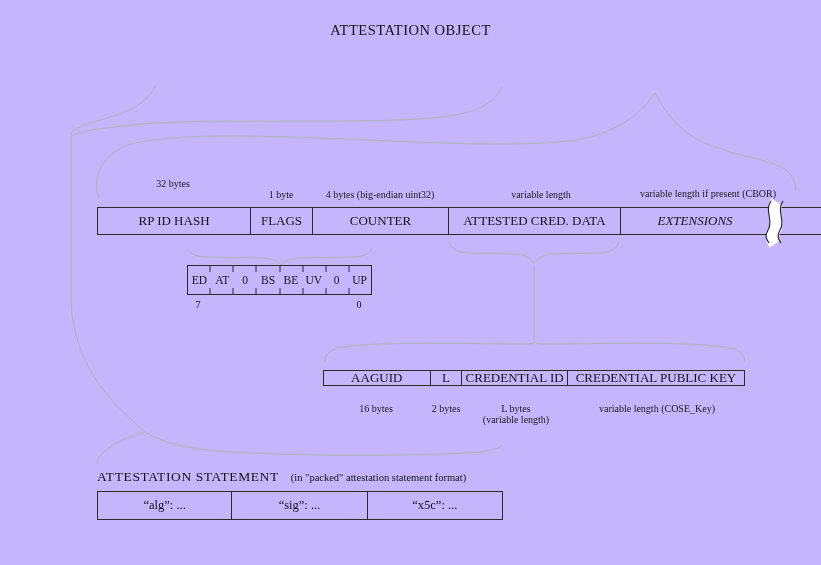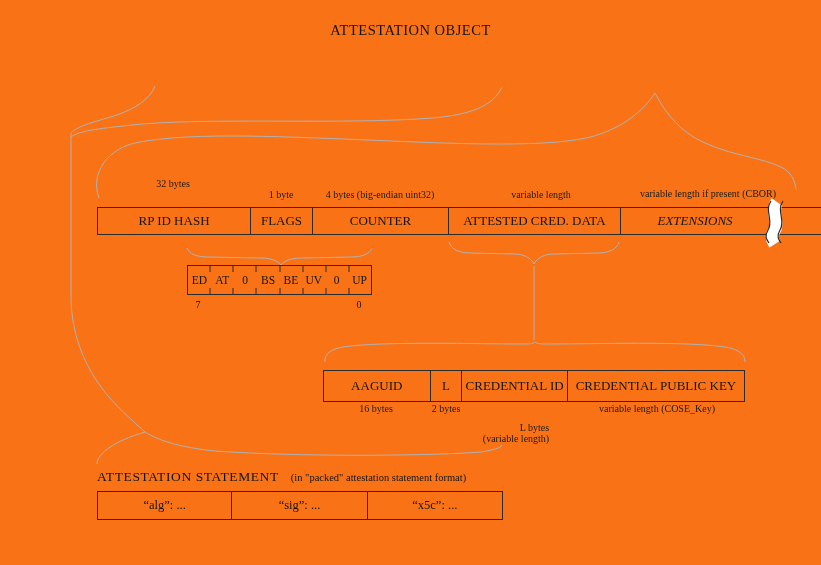--- a/index.html
+++ b/index.html
@@ -1,47 +1,47 @@
 <!DOCTYPE html>
 <html><head>
 <meta charset="utf-8">
 <style>
   html,body { margin:0; padding:0; background:#ffffff; }
   #canvas {
-    position:relative; width:821px; height:565px; background:#f97316;
+    position:relative; width:821px; height:565px; background:#c4b5fd;
     font-family:"Liberation Serif","DejaVu Serif",serif; color:#141414;
     overflow:hidden;
   }
   .abs { position:absolute; }
   .page-title {
     left:0; right:0; top:22px; text-align:center;
     font-size:14.5px; letter-spacing:.5px;
   }
   .boxrow {
     position:absolute; display:flex; box-sizing:border-box;
     border:1px solid #2b2b2b; background:transparent;
   }
   .cell {
     display:flex; align-items:center; justify-content:center;
     box-sizing:border-box; height:100%;
     border-right:1px solid #2b2b2b; white-space:nowrap;
   }
   .cell:last-child { border-right:none; }
   .row-top    { left:16px;  top:57px;  width:787px; height:27px; font-size:12.5px; }
   .row-auth   { left:97px;  top:207px; width:734px; height:28px; font-size:13px; }
-  .row-acd    { left:323px; top:370px; width:422px; height:32px; font-size:13px; }
+  .row-acd    { left:323px; top:370px; width:422px; height:16px; font-size:13px; }
   .row-stmt   { left:97px;  top:491px; width:406px; height:29px; font-size:12.5px; }
   .auth-title {
     left:286px; top:165px; width:300px; text-align:center; font-size:13px; letter-spacing:.3px;
   }
   .szlabel {
     position:absolute; transform:translateX(-50%);
     font-size:10px; white-space:nowrap; color:#1a1a1a;
   }
-  .szlabel.multiline { white-space:pre-line; text-align:right; line-height:11px;margin-top:19px; }
+  .szlabel.multiline { white-space:pre-line; text-align:center; line-height:11px; }
   .bitbox {
     position:absolute; left:187px; top:265px; width:185px; height:30px;
     box-sizing:border-box; border:1px solid #2b2b2b; display:flex; font-size:11.5px;
   }
   .bitbox span { flex:1; display:flex; align-items:center; justify-content:center; }
   .bitidx { position:absolute; font-size:10px; transform:translateX(-50%); }
   .stmt-head {
     position:absolute; left:97px; top:469px; display:flex; align-items:center; white-space:nowrap;
   }
   .stmt-head .t { font-size:13.5px; letter-spacing:.6px; }

